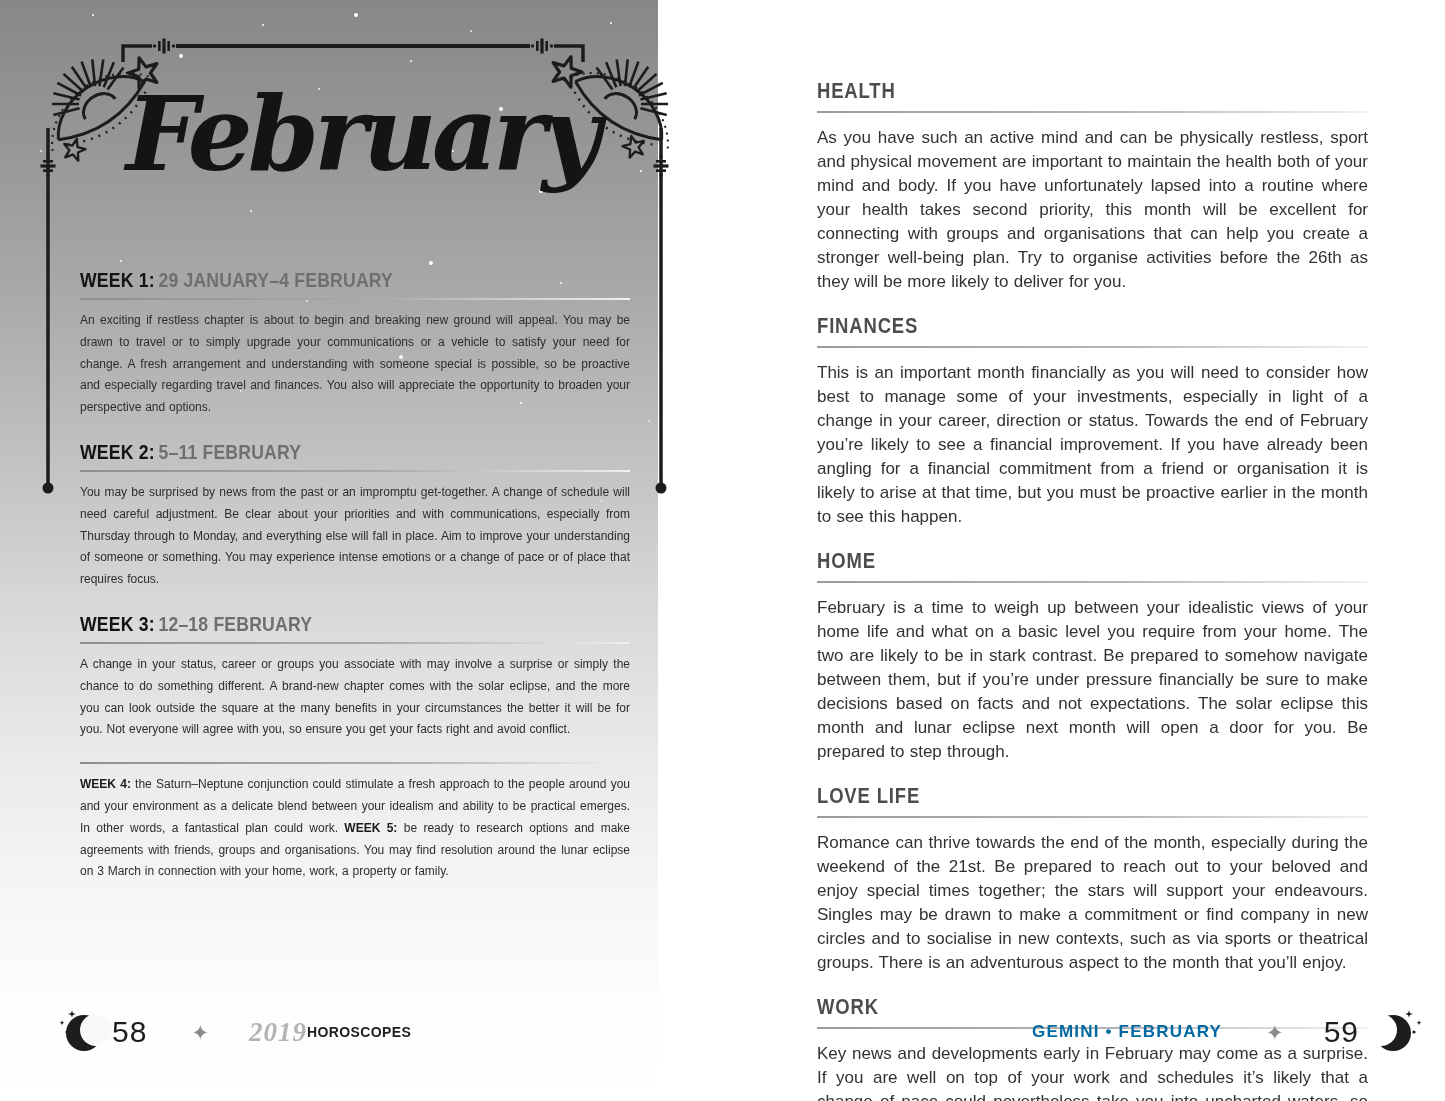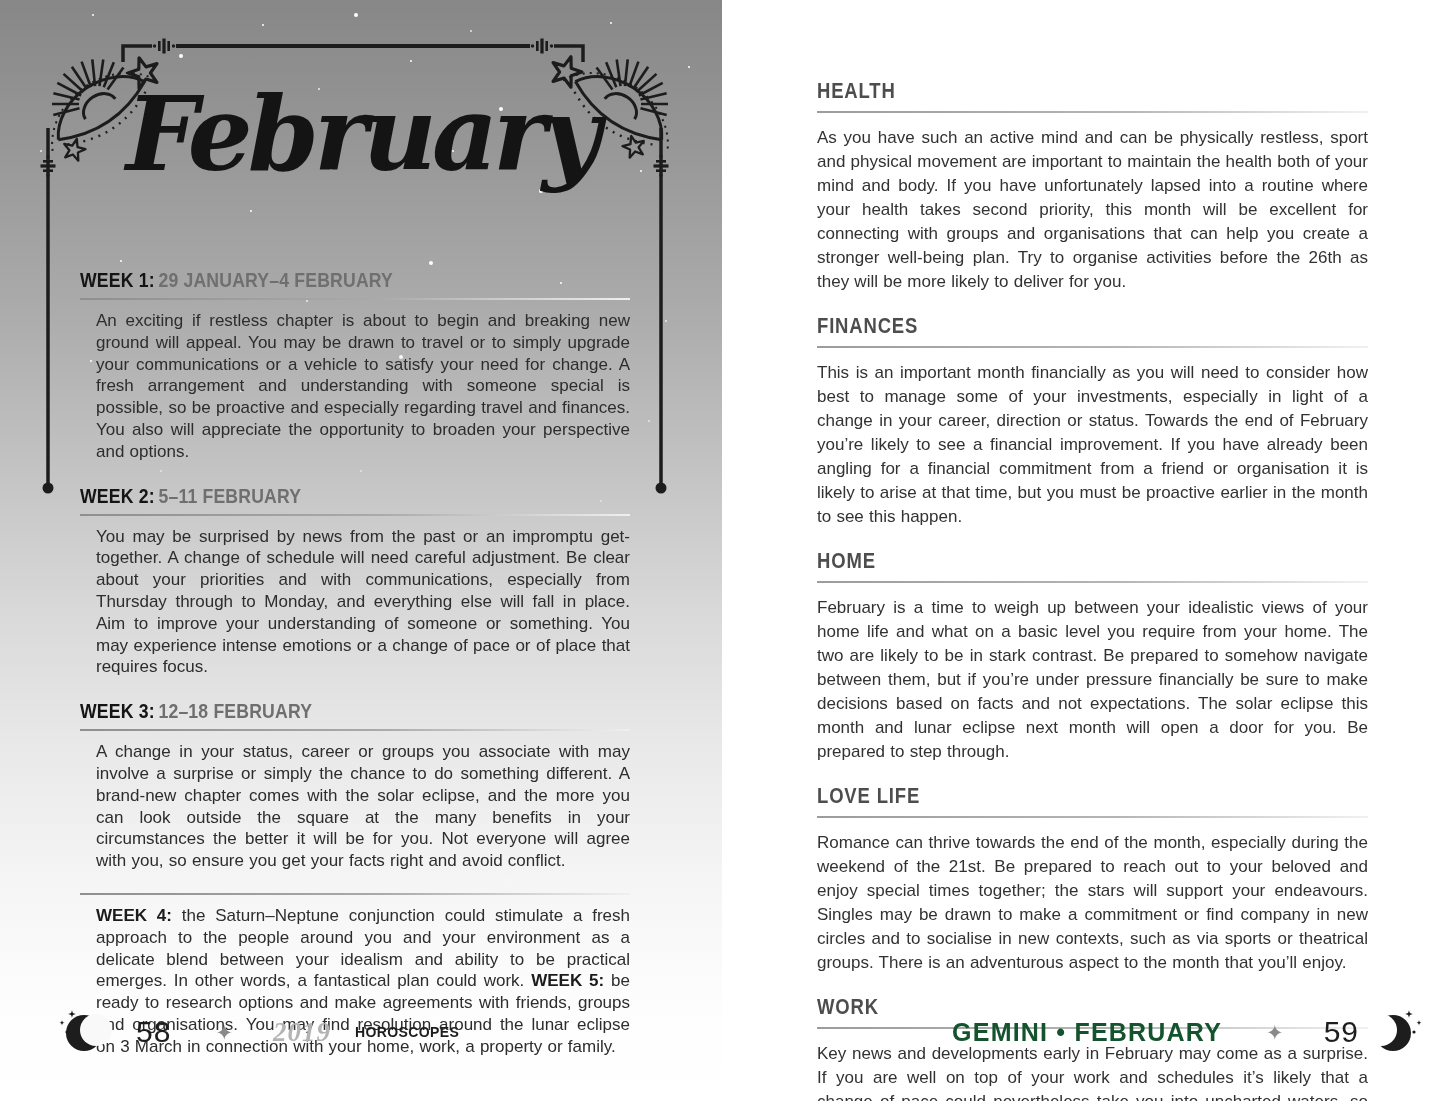--- a/index.html
+++ b/index.html
@@ -4,21 +4,21 @@
 <style>
   html,body{margin:0;padding:0;}
   body{
     width:1445px;height:1101px;position:relative;overflow:hidden;
     background:#ffffff;
     font-family:"Liberation Sans",sans-serif;
     color:#2e2e2e;
   }
   
   .page-left{
-    position:absolute;left:0;top:0;width:722px;height:1101px;
+    position:absolute;left:0;top:0;width:658px;height:1101px;
     background:linear-gradient(180deg,
       #878787 0%, #989898 14%, #ababab 28%, #c2c2c2 42%,
       #d8d8d8 55%, #e9e9e9 68%, #f5f5f5 80%, #fdfdfd 91%, #ffffff 100%);
   }
   .speckles{position:absolute;left:0;top:0;width:2px;height:2px;border-radius:50%;
     box-shadow:
       92px 14px 0 0 #fff, 180px 55px 0 1px #fff, 262px 24px 0 0 #fff,
       318px 88px 0 0 rgba(255,255,255,.85), 355px 14px 0 1px #fff, 410px 60px 0 0 #fff,
       470px 30px 0 0 rgba(255,255,255,.8), 500px 108px 0 1px #fff, 610px 22px 0 0 #fff,
       688px 66px 0 0 #fff, 40px 150px 0 0 rgba(255,255,255,.8), 205px 150px 0 1px #fff,
@@ -39,22 +39,22 @@
   }
   .left-content{position:absolute;left:80px;top:268px;width:550px;}
   .sec{margin-bottom:21px;}
   .sec-head{white-space:nowrap;}
   .cond{display:inline-block;transform:scaleX(0.84);transform-origin:0 50%;}
   .wk-label{font-weight:bold;color:#141414;font-size:21px;letter-spacing:0.2px;}
   .wk-dates{font-weight:bold;color:#6f6f6f;font-size:21px;letter-spacing:0.2px;}
   .rule{height:2px;margin-top:6px;
     background:linear-gradient(90deg,#8f8f8f 0%,#aaaaaa 55%,#d9d9d9 85%,#efefef 100%);}
   .body-text{
-    margin:10px 0 0 16px;text-align:justify;
-    font-size:17px;line-height:21.8px;color:#2d2d2d;
+    margin:10px 0 0 0;text-align:justify;
+    font-size:12px;line-height:21.8px;color:#2d2d2d;
     word-spacing:0.5px;
   }
   .body-text b{color:#1b1b1b;}
   
   .page-right{position:absolute;left:722px;top:0;width:723px;height:1101px;background:#ffffff;padding-left:38px;}
   .right-content{position:absolute;left:95px;top:78px;width:551px;}
   .r-sec{margin-bottom:19px;}
   .r-head{font-size:22px;color:#4d4d4d;font-weight:bold;letter-spacing:1px;}
   .r-rule{height:2px;margin-top:7px;
     background:linear-gradient(90deg,#9c9c9c 0%,#b5b5b5 55%,#dddddd 85%,#f1f1f1 100%);}
@@ -63,22 +63,22 @@
   .footer{position:absolute;top:1004px;height:56px;display:flex;align-items:center;}
   .footer-left{left:58px;}
   .footer-right{right:60px;}
   .page-num{font-size:30px;color:#1d1d1d;letter-spacing:1px;}
   .diamond{font-size:21px;color:#8a8a8a;line-height:1;}
   .foot-year{
     font-family:"Liberation Serif",serif;font-style:italic;font-weight:bold;
     font-size:27px;color:#b3b3b3;letter-spacing:1px;
   }
   .foot-book{font-size:14px;font-weight:bold;color:#1d1d1d;letter-spacing:0.4px;}
-  .foot-label{font-size:25px;font-weight:bold;color:#14532d;letter-spacing:1.2px;text-align:center;}
-  .m8{margin-left:24px;} .m10{margin-left:10px;} .m40{margin-left:40px;} .m44{margin-left:44px;}
+  .foot-label{font-size:17px;font-weight:bold;color:#0369a1;letter-spacing:1.2px;text-align:center;}
+  .m8{margin-left:0;} .m10{margin-left:10px;} .m40{margin-left:40px;} .m44{margin-left:44px;}
   .moon-wrap{position:relative;width:54px;height:52px;flex:0 0 auto;}
 </style>
 </head>
 <body>
 
 <div class="page-left">
   <div class="speckles"></div>
 
   <svg class="frame" width="722" height="530" viewBox="0 0 722 530" aria-hidden="true">
     <defs>

